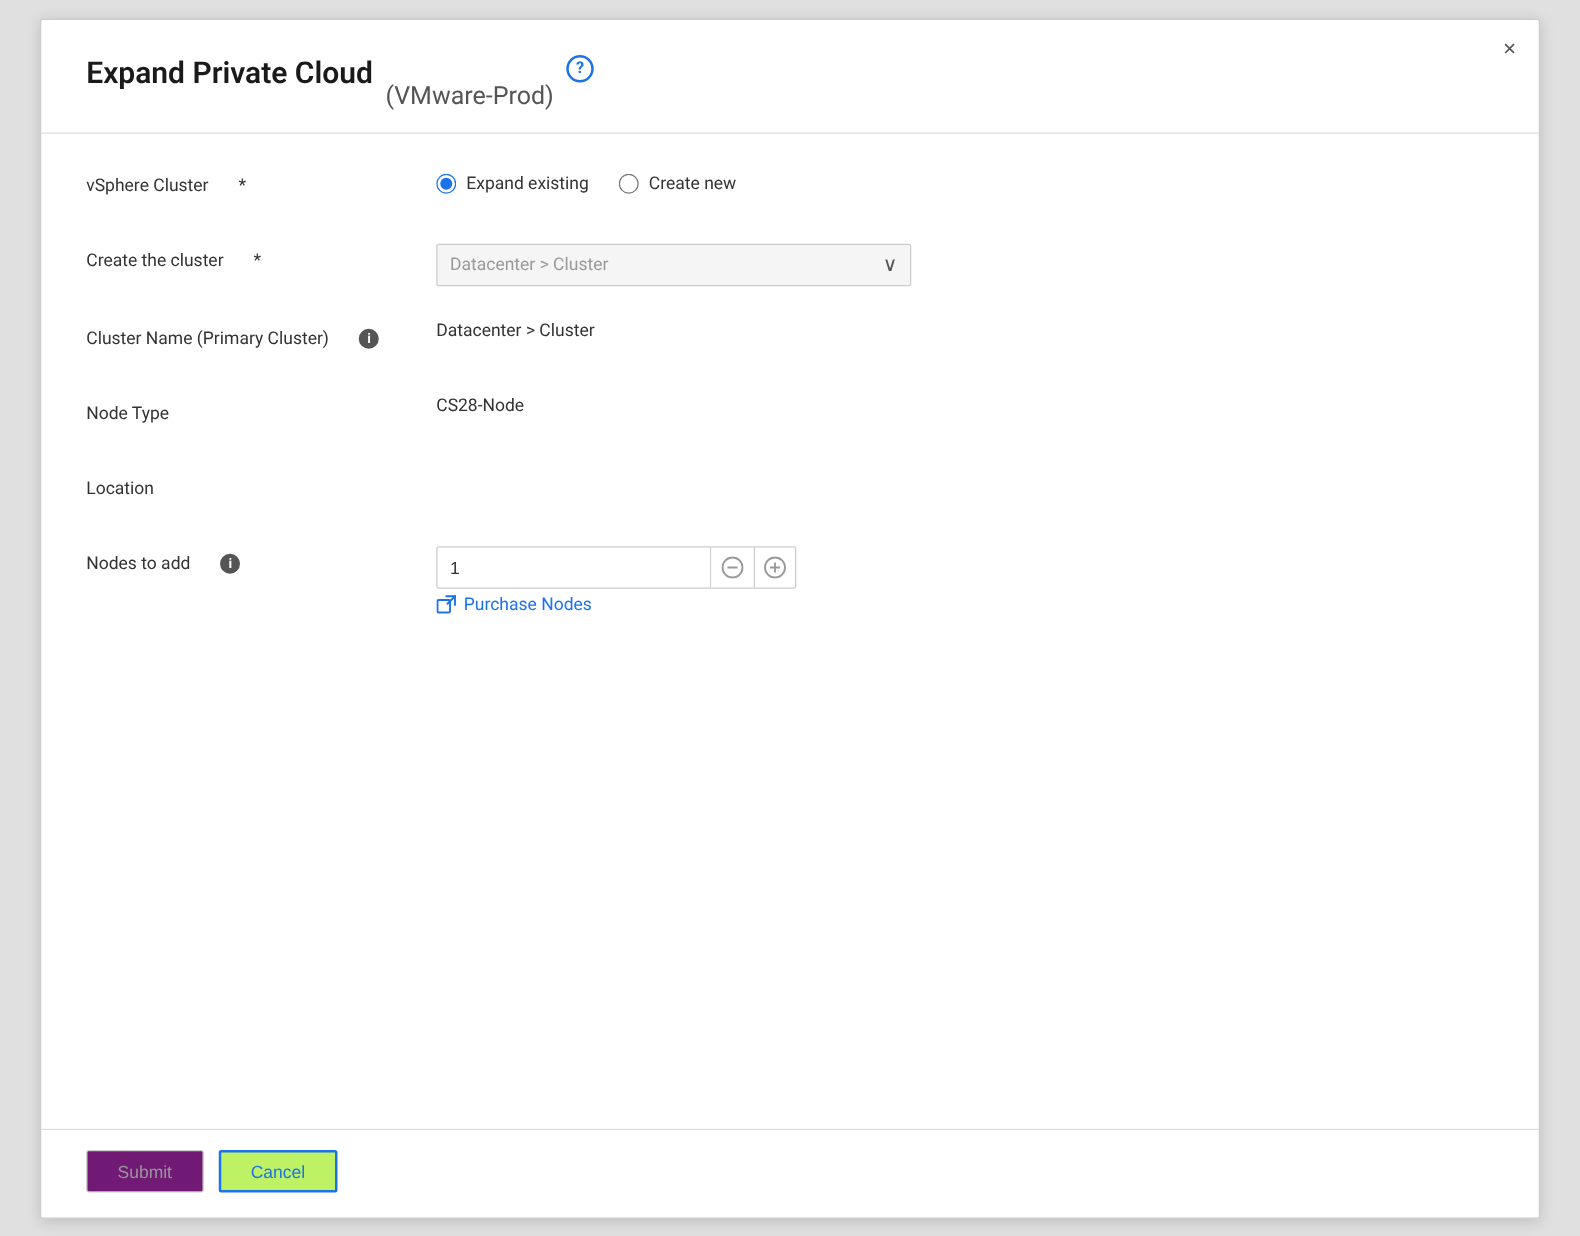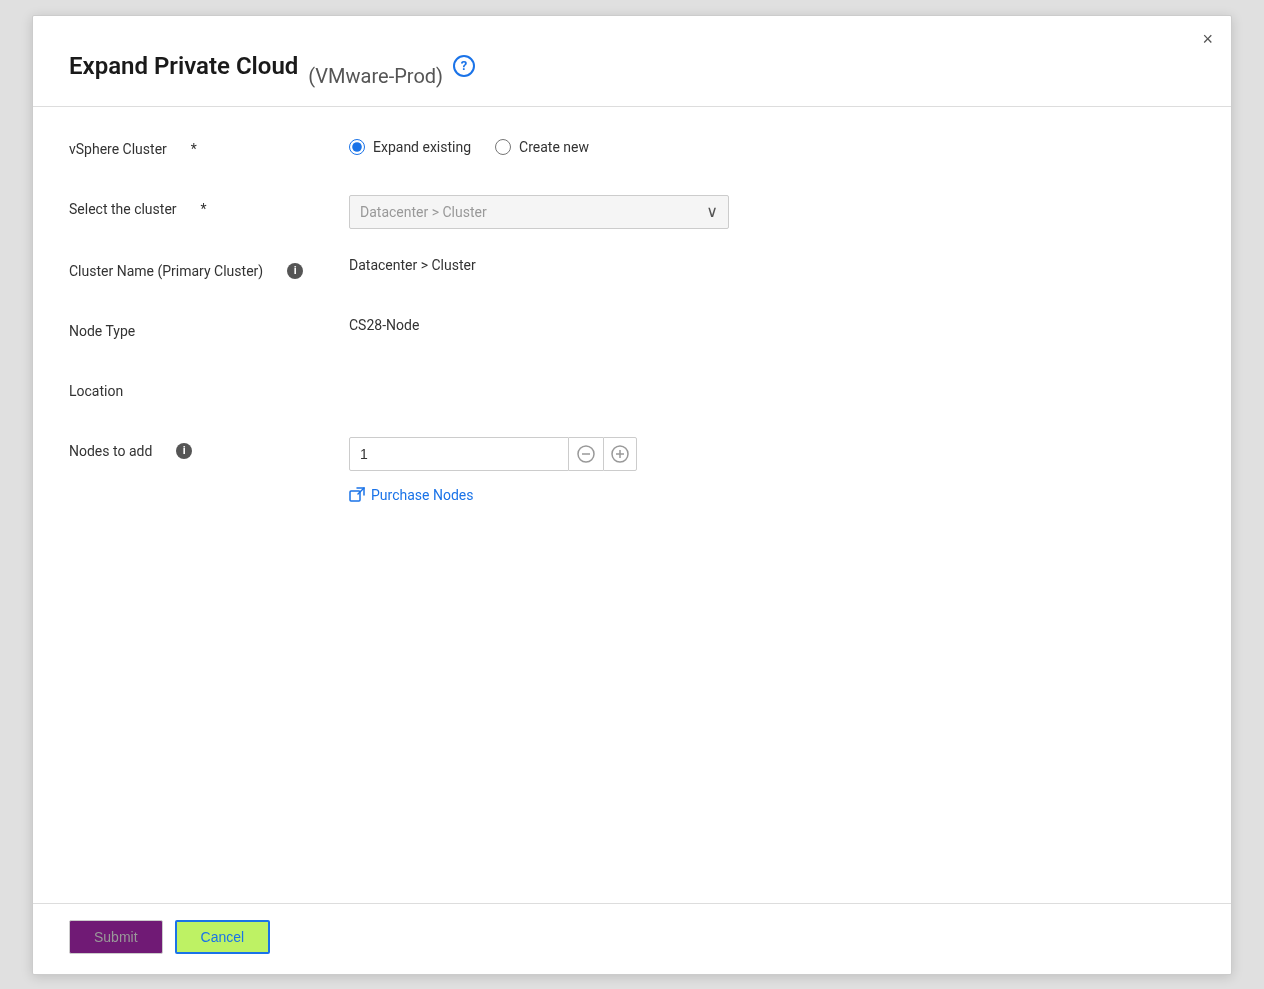--- a/index.html
+++ b/index.html
@@ -34,21 +34,21 @@
       cursor: pointer;
       color: #555;
       line-height: 1;
     }
     .dialog-header {
       padding: 28px 36px 18px 36px;
       border-bottom: 1px solid #ddd;
     }
     .dialog-title {
       display: flex;
-      align-items: center;
+      align-items: flex-start;
       gap: 10px;
       font-size: 24px;
       font-weight: 600;
       color: #1a1a1a;
     }
     .dialog-title .subtitle {
       font-size: 20px;
       font-weight: 400;
       color: #555;
       margin-top: 20px;
@@ -189,21 +189,21 @@
       stroke: #999;
       stroke-width: 1.5;
     }
     .purchase-link {
       display: flex;
       align-items: center;
       gap: 6px;
       color: #1a73e8;
       text-decoration: none;
       font-size: 14px;
-      margin-top: 16px;
+      margin-top: 5px;
       cursor: pointer;
     }
     .external-icon {
       width: 16px;
       height: 16px;
       flex-shrink: 0;
     }
     .dialog-footer {
       padding: 16px 36px 20px 36px;
       border-top: 1px solid #ddd;
@@ -258,21 +258,21 @@
         </label>
         <label class="radio-label">
           <input type="radio" name="cluster-mode" style="">
           <span>Create new</span>
         </label>
       </div>
     </div>
 
     <div class="form-row">
       <div class="form-label">
-        <span>Select the cluster</span>
+        <span>Create the cluster</span>
         <span class="required">*</span>
       </div>
       <div class="form-control">
         <div class="select-dropdown">
           <span>Datacenter &gt; Cluster</span>
           <span class="chevron">∨</span>
         </div>
       </div>
     </div>
 

